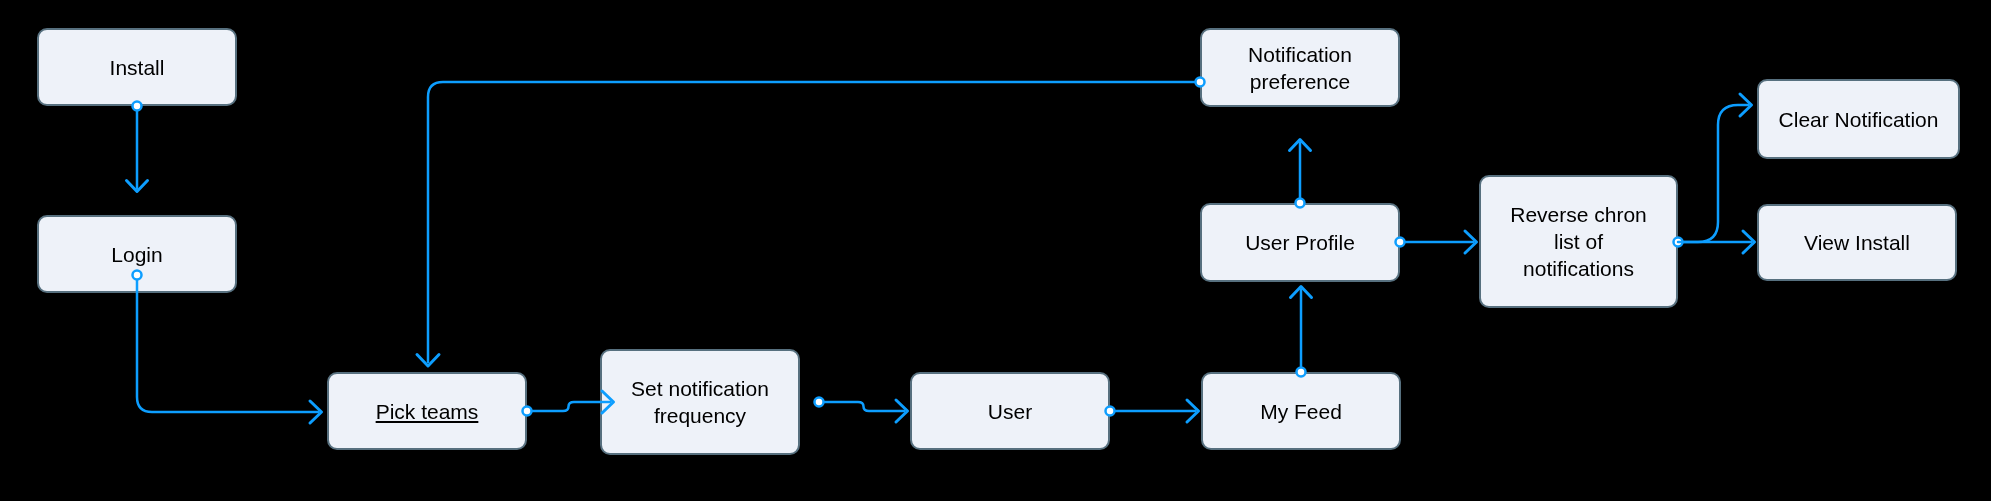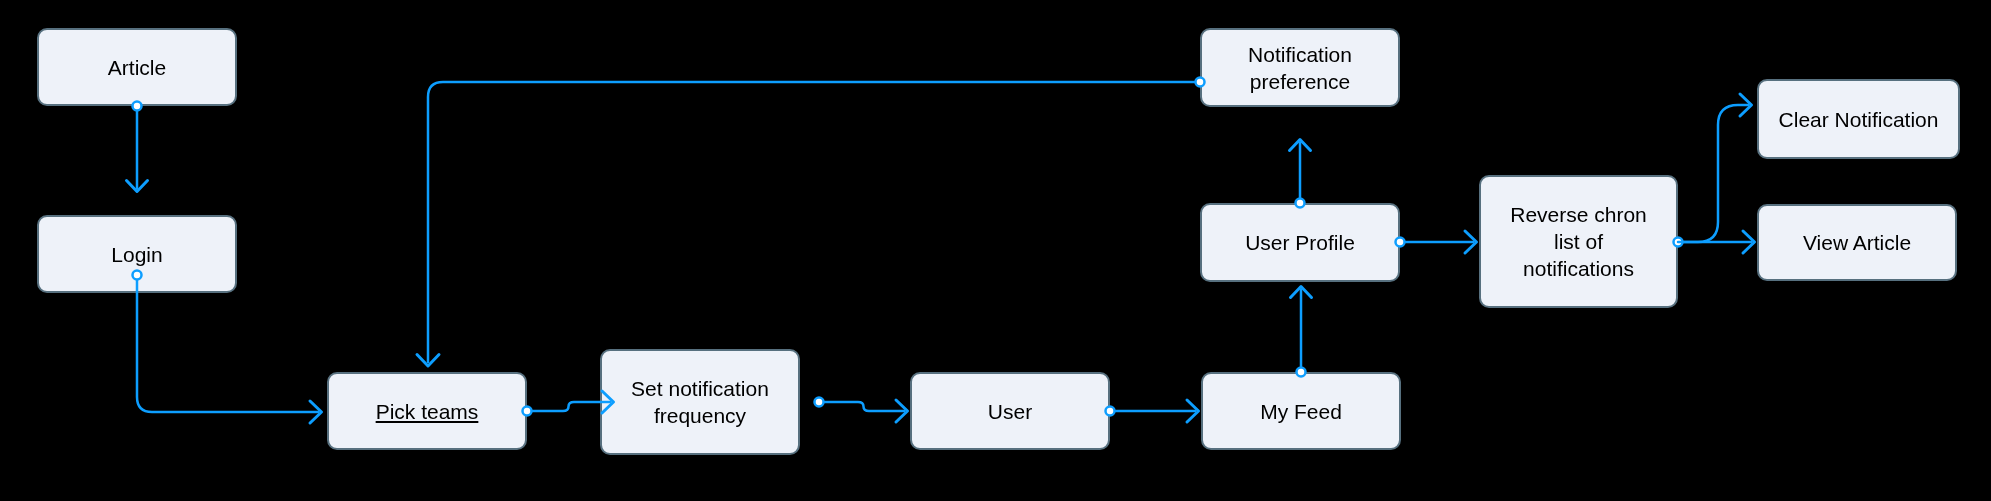--- a/index.html
+++ b/index.html
@@ -63,21 +63,21 @@
   .n-reverse-chron{left:1479px;top:175px;width:199px;height:133px;text-align:center;}
   .n-clear-notification{left:1757px;top:65px;width:203px;height:80px;margin-top:14px;}
   .n-view-article{left:1757px;top:204px;width:200px;height:77px;}
 </style>
 </head>
 <body>
 
 <div class="canvas">
 
   <div class="node n-install">
-    <span class="node-label">Article</span>
+    <span class="node-label">Install</span>
   </div>
   <div class="node n-login">
     <span class="node-label">Login</span>
   </div>
   <div class="node n-pick-teams">
     <span class="node-label">Pick teams</span>
   </div>
   <div class="node n-set-frequency">
     <span class="node-label">Set notification
 frequency</span>
@@ -97,21 +97,21 @@
   </div>
   <div class="node n-reverse-chron">
     <span class="node-label">Reverse chron
 list of
 notifications</span>
   </div>
   <div class="node n-clear-notification">
     <span class="node-label">Clear Notification</span>
   </div>
   <div class="node n-view-article">
-    <span class="node-label">View Article</span>
+    <span class="node-label">View Install</span>
   </div>
 
   <svg class="connectors" width="1991" height="501" viewBox="0 0 1991 501" xmlns="http://www.w3.org/2000/svg">
 
     <g>
       <path class="edge-line" d="M137 106 V188"></path>
       <path class="edge-arrowhead" d="M126.5 180.5 L137 191.5 L147.5 180.5"></path>
       <circle class="edge-source-point" cx="137" cy="106" r="4.5"></circle>
     </g>
 

